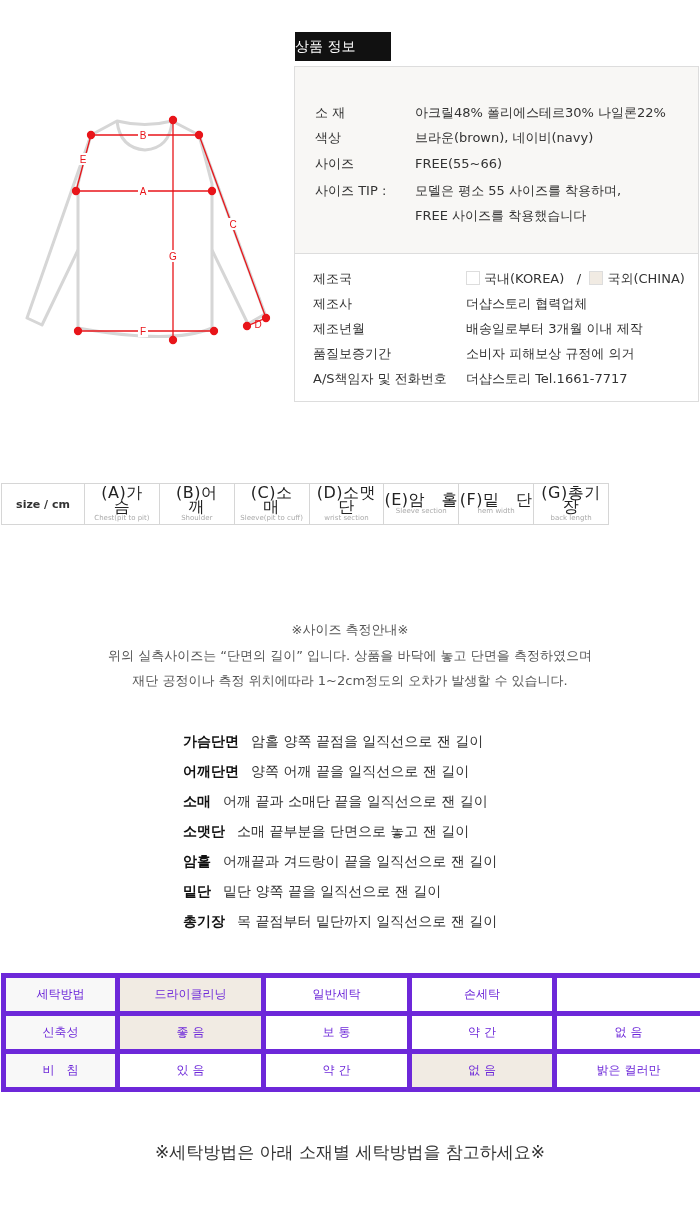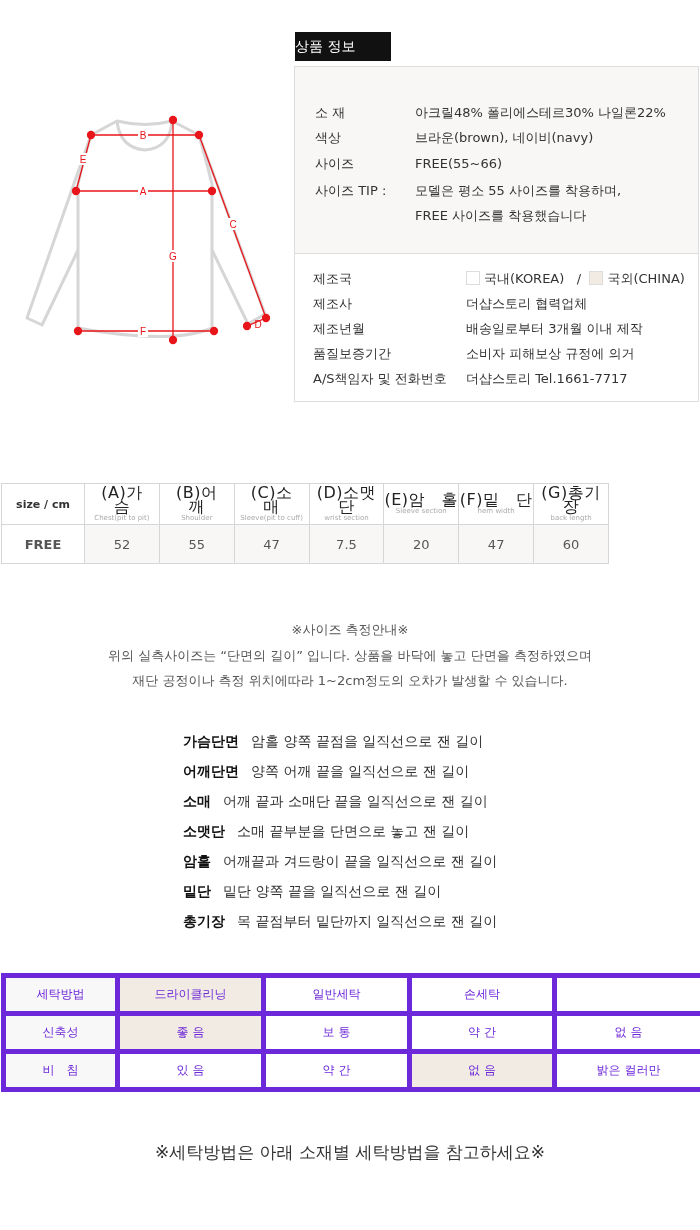--- a/index.html
+++ b/index.html
@@ -182,30 +182,20 @@
         </td>
     <td>
           <span class="th-ko">(F)밑　단</span>
           <span class="th-en">hem width</span>
         </td>
     <td>
           <span class="th-ko">(G)총기장</span>
           <span class="th-en">back length</span>
         </td>
   </tr>
-  <tr class="vals">
-    <td class="rowhead">FREE</td>
-    <td>52</td>
-    <td>55</td>
-    <td>47</td>
-    <td>7.5</td>
-    <td>20</td>
-    <td>47</td>
-    <td>60</td>
-  </tr>
 </tbody>
   </table>
 
 <div class="abs center-text" style="top:621px;">※사이즈 측정안내※</div>
 <div class="abs center-text" style="top:647px;">위의 실측사이즈는 “단면의 길이” 입니다. 상품을 바닥에 놓고 단면을 측정하였으며</div>
 <div class="abs center-text" style="top:672px;">재단 공정이나 측정 위치에따라 1~2cm정도의 오차가 발생할 수 있습니다.</div>
 
 <div class="abs def-row" style="top:726px;"><b>가슴단면</b><span>암홀 양쪽 끝점을 일직선으로 잰 길이</span></div>
 <div class="abs def-row" style="top:756px;"><b>어깨단면</b><span>양쪽 어깨 끝을 일직선으로 잰 길이</span></div>
 <div class="abs def-row" style="top:786px;"><b>소매</b><span>어깨 끝과 소매단 끝을 일직선으로 잰 길이</span></div>

